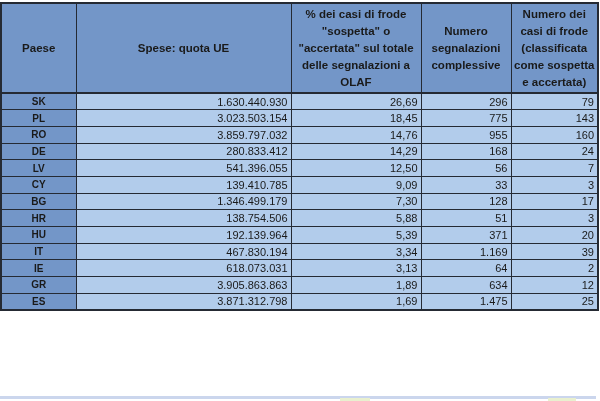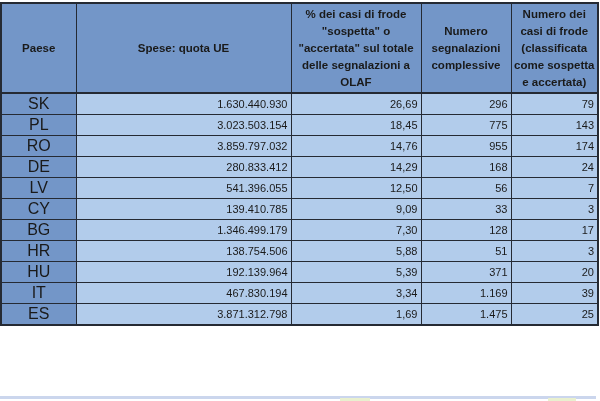--- a/index.html
+++ b/index.html
@@ -41,22 +41,22 @@
     line-height: 17px;
     white-space: normal;
     padding: 0 2px;
     height: 88px;
     border-bottom: 2px solid var(--border);
     margin-left: 40px;
   }
   tbody tr { height: 16.7px; }
   tbody th.country {
     background: var(--header-bg);
-    font-size: 16px;
-    font-weight: normal;
+    font-size: 10px;
+    font-weight: bold;
     text-align: center;
     vertical-align: middle;
   }
   tbody td {
     background: var(--cell-bg);
     font-size: 11px;
     font-weight: normal;
     text-align: right;
     vertical-align: middle;
     padding: 0 3px 0 0;
@@ -112,21 +112,21 @@
           <td>3.023.503.154</td>
           <td>18,45</td>
           <td>775</td>
           <td>143</td>
         </tr>
         <tr>
           <th class="country">RO</th>
           <td>3.859.797.032</td>
           <td>14,76</td>
           <td>955</td>
-          <td>174</td>
+          <td>160</td>
         </tr>
         <tr>
           <th class="country">DE</th>
           <td>280.833.412</td>
           <td>14,29</td>
           <td>168</td>
           <td>24</td>
         </tr>
         <tr>
           <th class="country">LV</th>
@@ -162,20 +162,34 @@
           <td>5,39</td>
           <td>371</td>
           <td>20</td>
         </tr>
         <tr>
           <th class="country">IT</th>
           <td>467.830.194</td>
           <td>3,34</td>
           <td>1.169</td>
           <td>39</td>
+        </tr>
+        <tr>
+          <th class="country">IE</th>
+          <td>618.073.031</td>
+          <td>3,13</td>
+          <td>64</td>
+          <td>2</td>
+        </tr>
+        <tr>
+          <th class="country">GR</th>
+          <td>3.905.863.863</td>
+          <td>1,89</td>
+          <td>634</td>
+          <td>12</td>
         </tr>
         <tr>
           <th class="country">ES</th>
           <td>3.871.312.798</td>
           <td>1,69</td>
           <td>1.475</td>
           <td>25</td>
         </tr>
       </tbody>
   </table>

